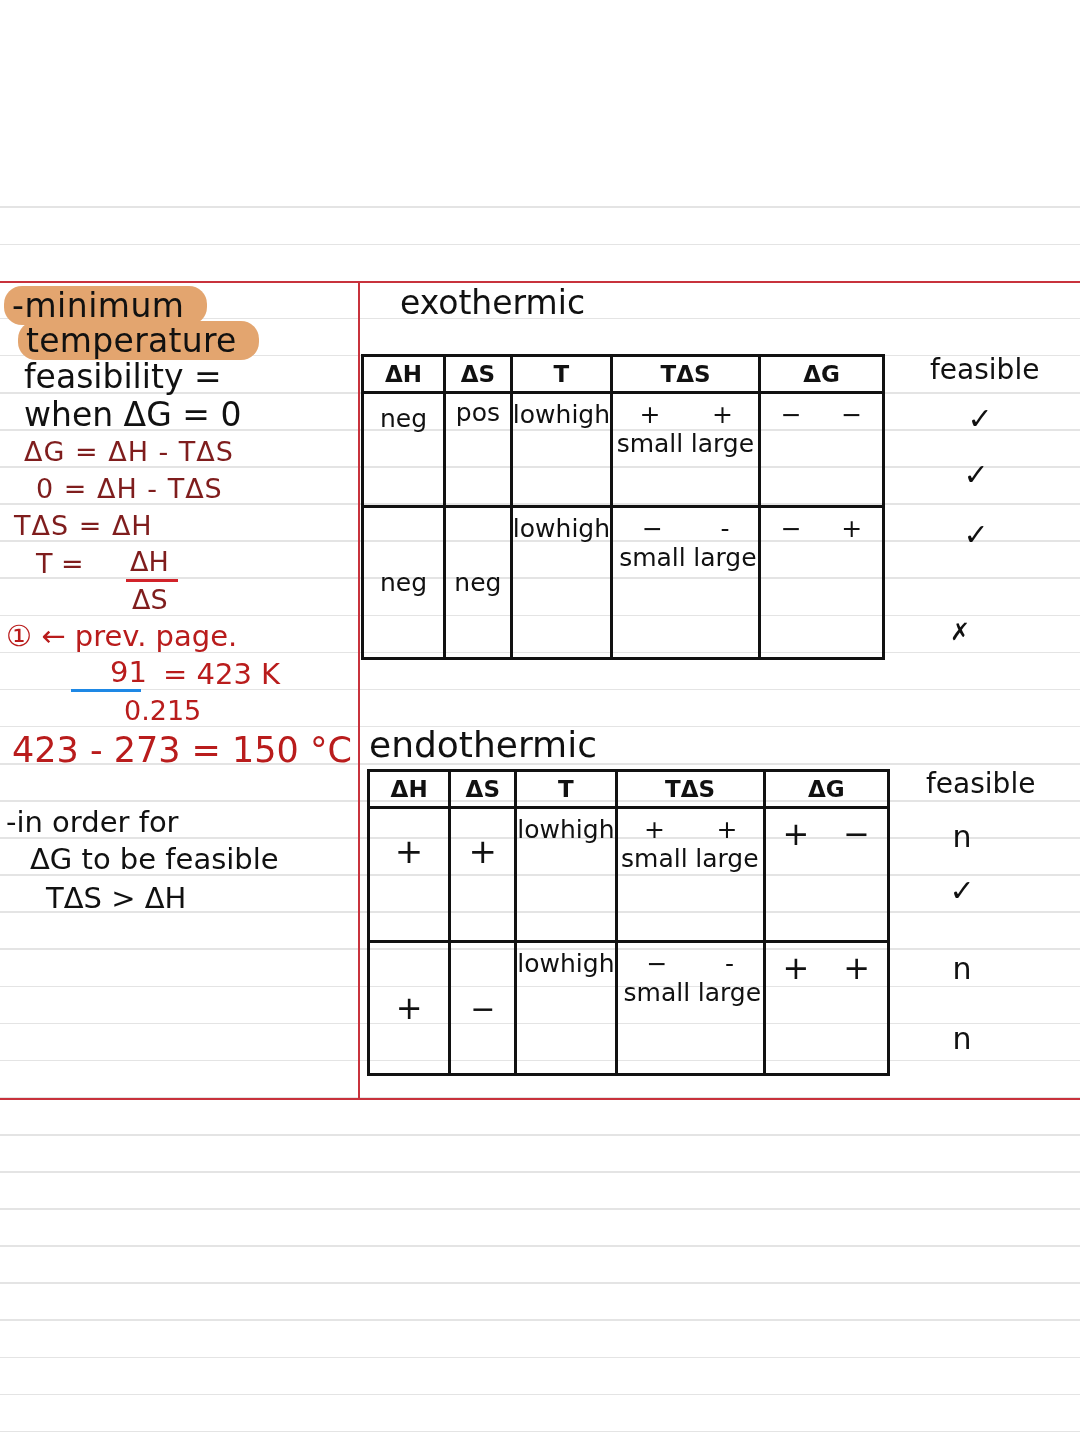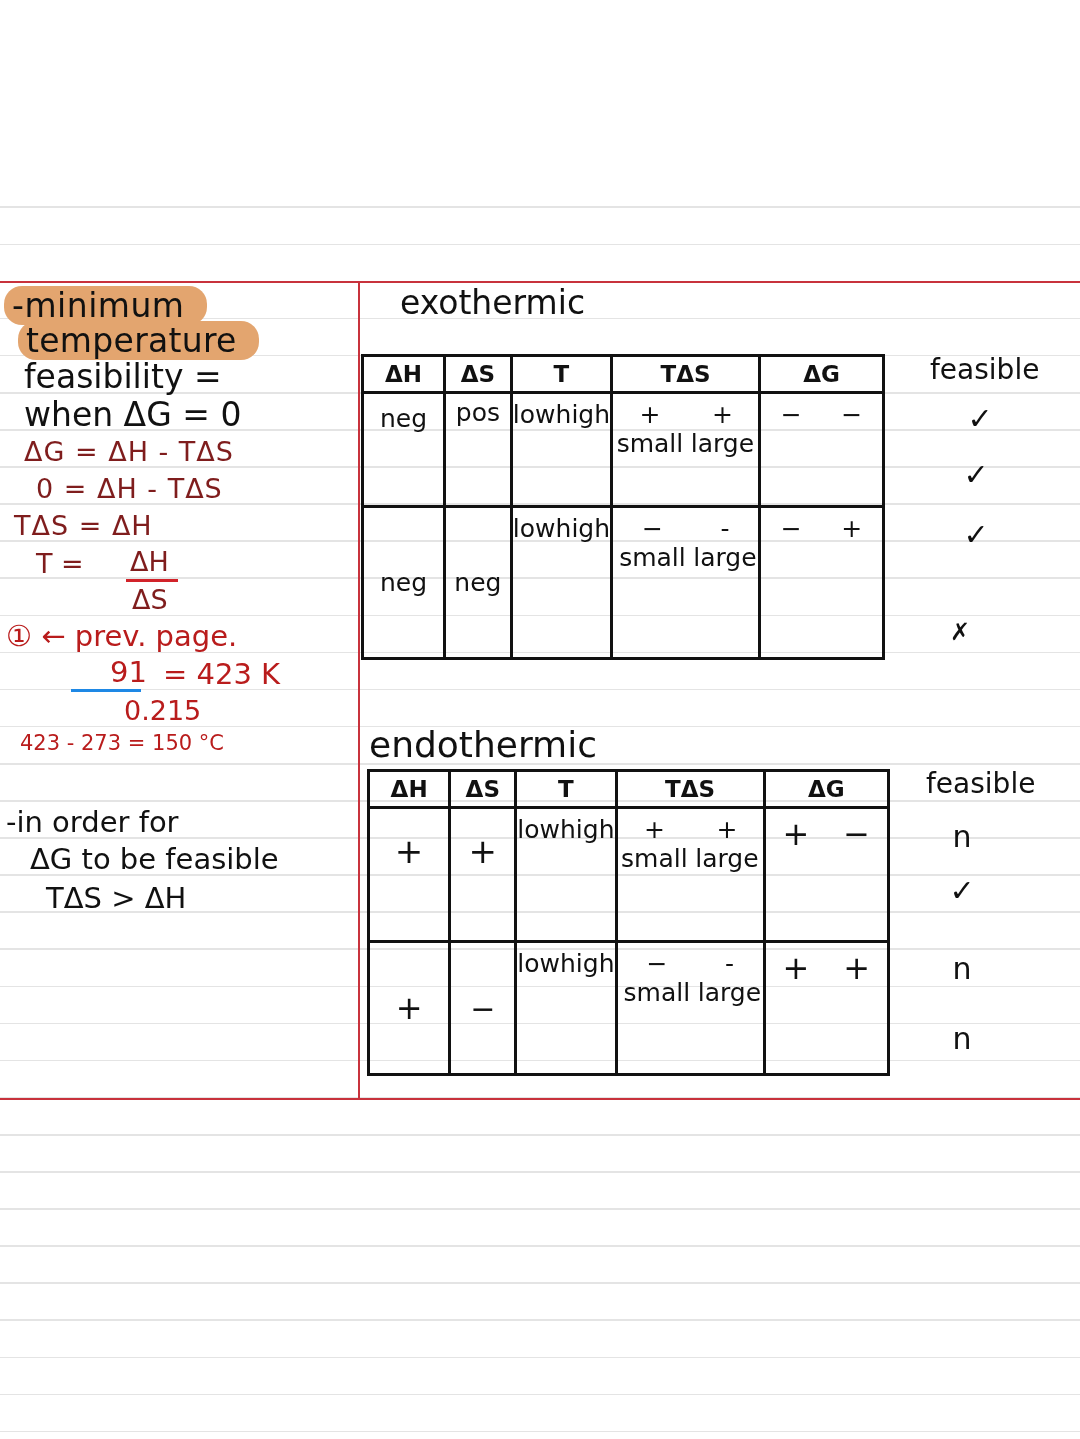--- a/index.html
+++ b/index.html
@@ -51,21 +51,21 @@
     .n-eq4a { left: 36px; top: 550px; font-size: 27px; }
     .n-eq4b { left: 130px; top: 548px; font-size: 27px; }
     .n-eq4c { left: 132px; top: 586px; font-size: 27px; }
     .frac-line-red { position: absolute; left: 126px; top: 579px; width: 52px; height: 3px; background: #d2232a; }
 
     .n-b1 { left: 6px; top: 622px; font-size: 29px; }
     .n-b2a { left: 90px; top: 658px; font-size: 29px; margin-left: 20px; }
     .n-b2b { left: 163px; top: 660px; font-size: 29px; }
     .frac-line-blue { position: absolute; left: 71px; top: 689px; width: 70px; height: 3px; background: #1e88e5; }
     .n-b3 { left: 80px; top: 697px; font-size: 27px; margin-left: 44px; }
-    .n-b4 { left: 20px; top: 733px; font-size: 21px; }
+    .n-b4 { left: 12px; top: 733px; font-size: 35px; }
 
     .n-o1 { left: 6px; top: 808px; font-size: 29px; }
     .n-o2 { left: 30px; top: 845px; font-size: 29px; }
     .n-o3 { left: 46px; top: 884px; font-size: 29px; }
 
     
     .sec-exo { left: 368px; top: 286px; font-size: 33px; margin-left: 32px; }
     .sec-endo { left: 369px; top: 727px; font-size: 36px; }
 
     

